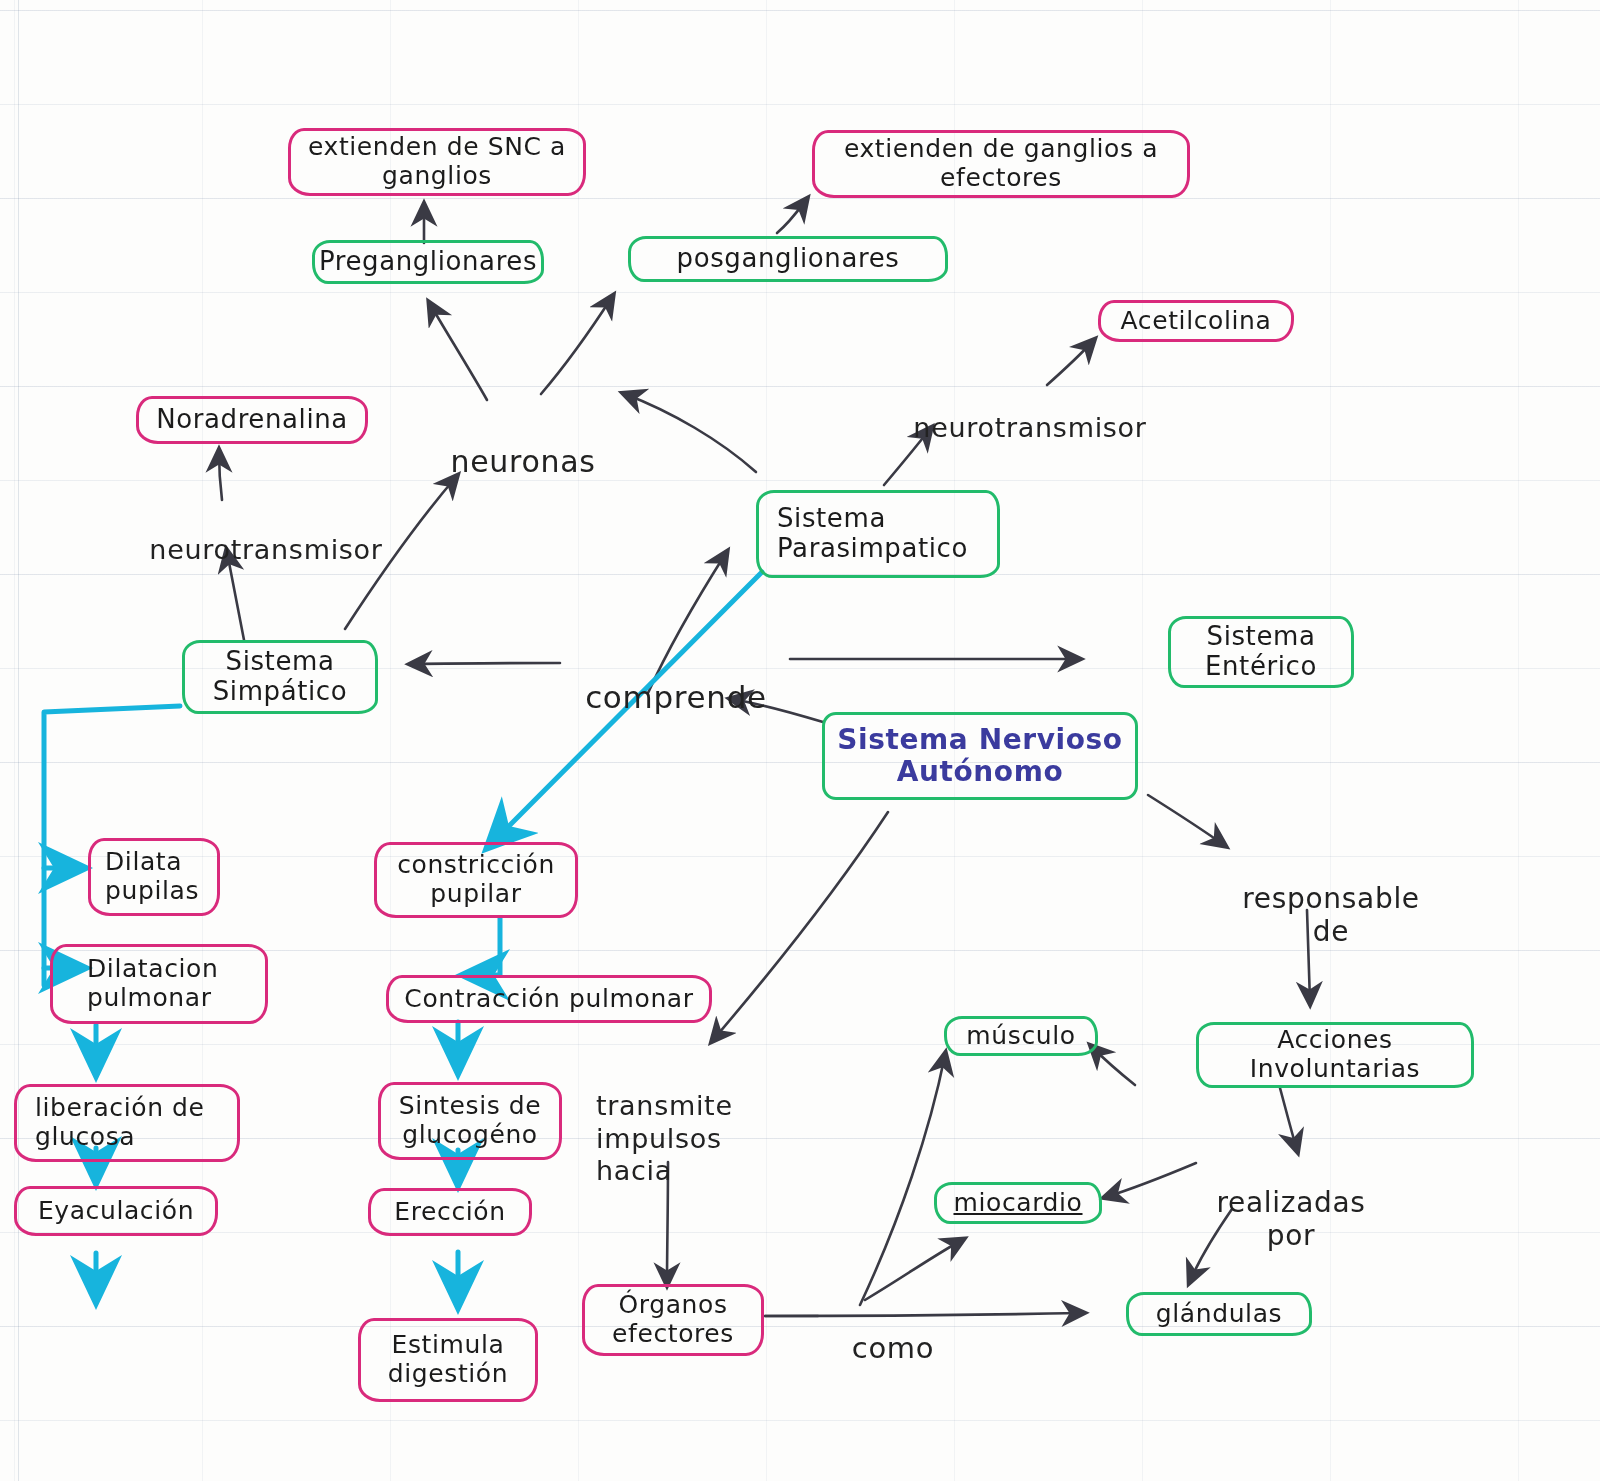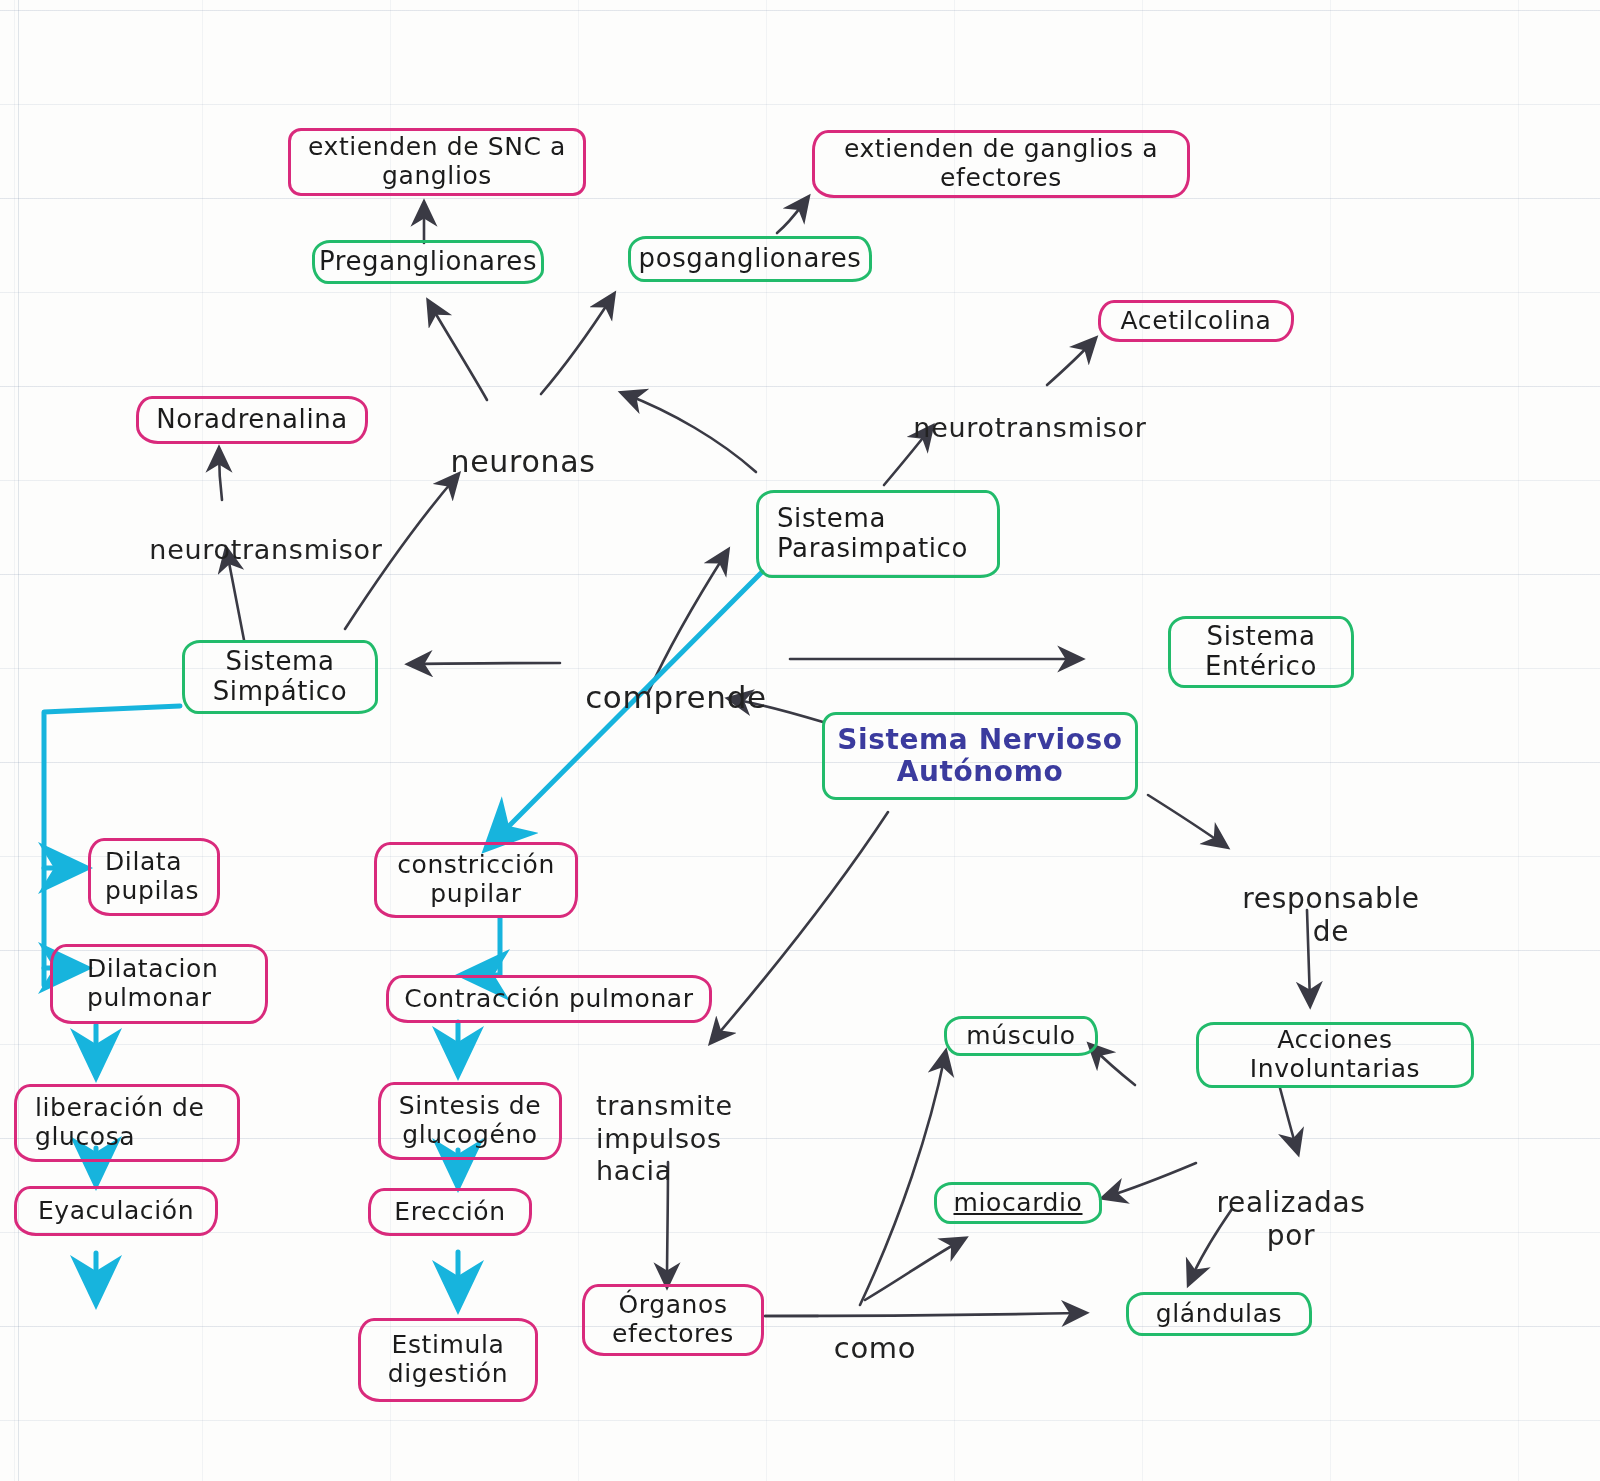--- a/index.html
+++ b/index.html
@@ -149,35 +149,35 @@
       <path d="M500,918 L500,975 L470,975" marker-end="url(#ah-cyan)"></path>
 
       <path d="M458,1022 L458,1066" marker-end="url(#ah-cyan)"></path>
 
       <path d="M458,1150 L458,1178" marker-end="url(#ah-cyan)"></path>
 
       <path d="M458,1252 L458,1300" marker-end="url(#ah-cyan)"></path>
     </g>
   </svg>
 
-  <div class="node pink" style="left:288px;top:128px;width:298px;height:68px;font-size:25px;border-radius:13px;">
+  <div class="node pink" style="left:288px;top:128px;width:298px;height:68px;font-size:25px;">
     <span class="txt">extienden de SNC
 a  ganglios</span>
   </div>
 
   <div class="node pink" style="left:812px;top:130px;width:378px;height:68px;font-size:25px;">
     <span class="txt">extienden de
 ganglios a efectores</span>
   </div>
 
   <div class="node green" style="left:312px;top:240px;width:232px;height:44px;font-size:26px;">
     <span class="txt">Preganglionares</span>
   </div>
 
-  <div class="node green" style="left:628px;top:236px;width:244px;height:46px;font-size:26px;">
+  <div class="node green" style="left:628px;top:236px;width:320px;height:46px;font-size:26px;">
     <span class="txt">posganglionares</span>
   </div>
 
   <div class="node pink" style="left:1098px;top:300px;width:196px;height:42px;font-size:25px;">
     <span class="txt">Acetilcolina</span>
   </div>
 
   <div class="node pink" style="left:136px;top:396px;width:232px;height:48px;font-size:26px;">
     <span class="txt">Noradrenalina</span>
   </div>
@@ -292,17 +292,17 @@
     <span>realizadas
 por</span>
   </div>
 
   <div class="label" style="left:596px;top:1058px;width:180px;font-size:27px;text-align:left;">
     <span>transmite
 impulsos
 hacia</span>
   </div>
 
-  <div class="label" style="left:820px;top:1296px;width:110px;font-size:29px;">
+  <div class="label" style="left:838px;top:1296px;width:110px;font-size:29px;">
     <span>como</span>
   </div>
 
 </div>
 
 </body></html>

